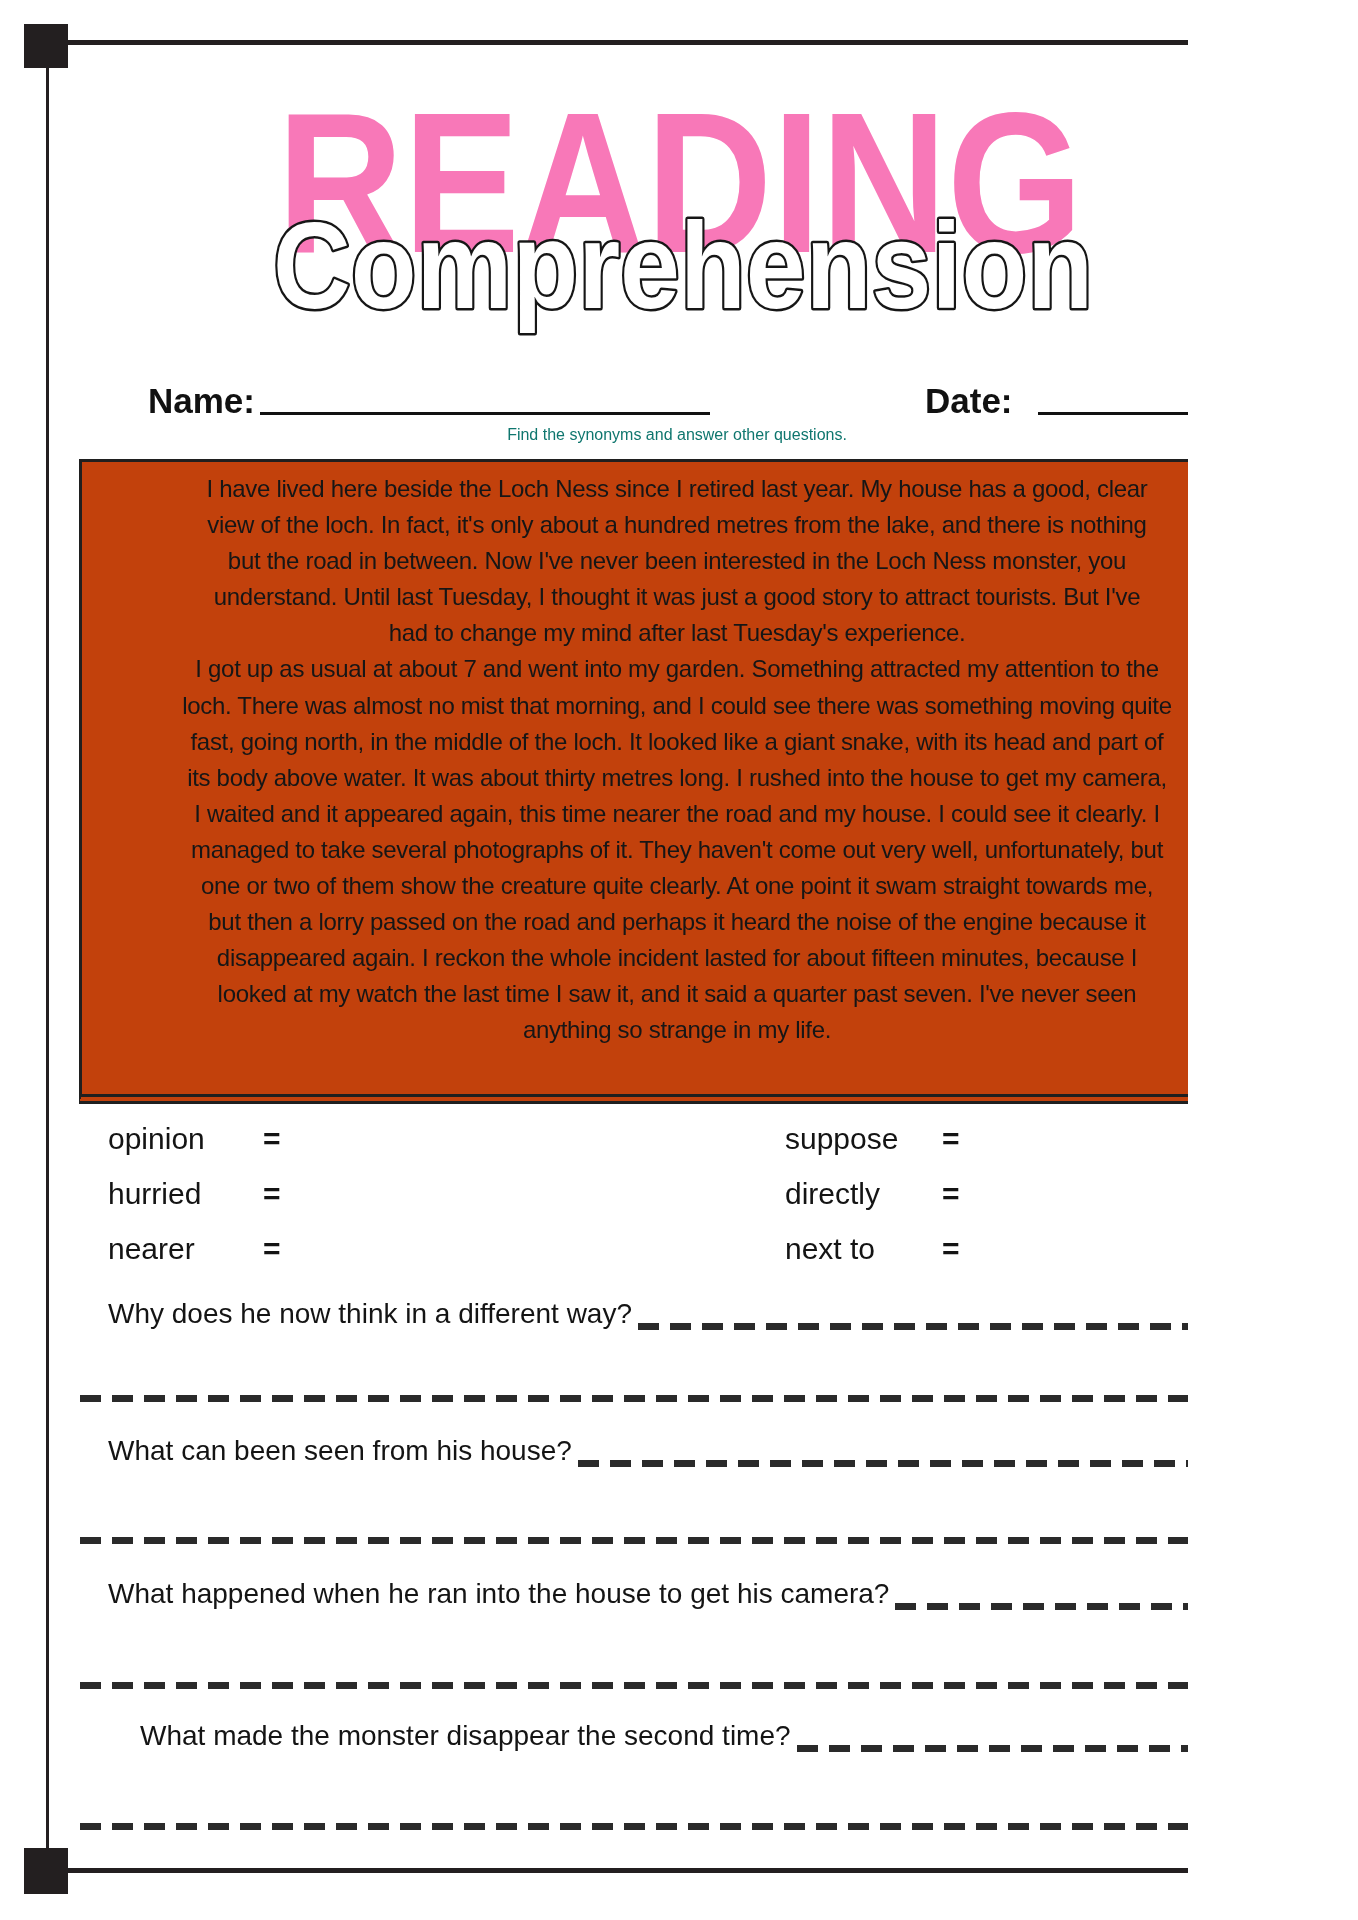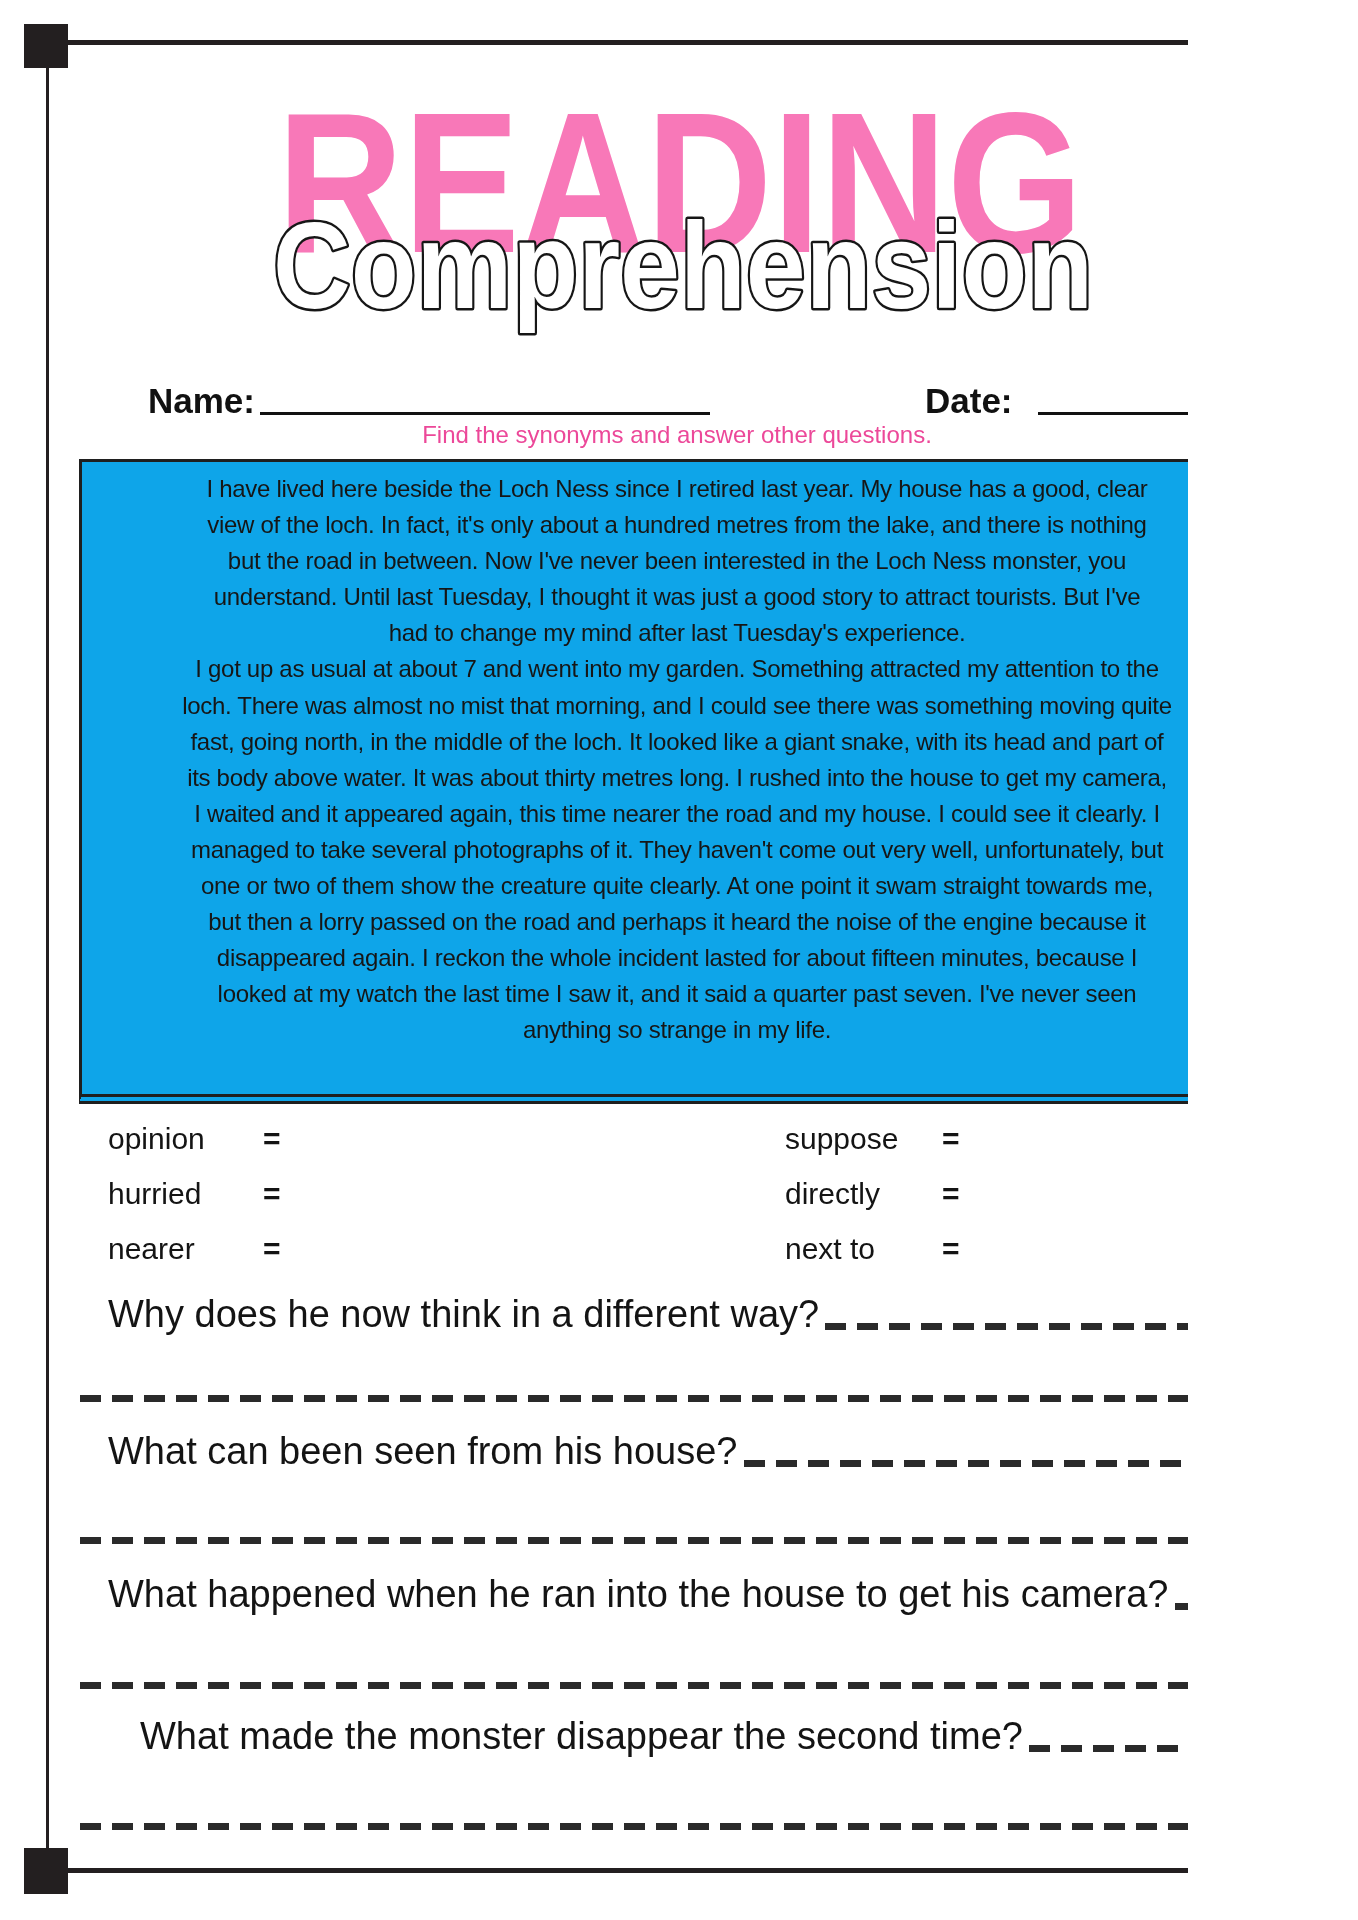--- a/index.html
+++ b/index.html
@@ -7,42 +7,42 @@
     position:relative;width:1188px;height:1920px;background:#ffffff;
     font-family:"Liberation Sans",sans-serif;color:#1d1d1d;overflow:hidden;
   }
   
   .corner{position:absolute;width:44px;height:44px;background:#231f20;}
   .frame-line{position:absolute;background:#231f20;}
   
   .form-label{position:absolute;font-size:35px;font-weight:700;line-height:36px;color:#111;}
   .write-line{position:absolute;height:3px;background:#111;}
   .instruction{position:absolute;left:79px;top:420px;width:1196px;text-align:center;
-    font-size:24px;line-height:30px;color:#ec4899;}
+    font-size:16px;line-height:30px;color:#0f766e;}
   
   .passage-box{
     position:absolute;left:79px;top:459px;width:1196px;height:645px;box-sizing:border-box;
     border:3px solid #1f1f1f;border-bottom:10px double #1f1f1f;
-    padding:9px 12px 0 12px;overflow:hidden;background:#0ea5e9;
+    padding:9px 12px 0 12px;overflow:hidden;background:#c2410c;
   }
   .passage-line{
     text-align:center;font-size:24px;line-height:36.1px;letter-spacing:-0.3px;
     white-space:nowrap;color:#161616;
   }
   
   .syn{position:absolute;font-size:30px;line-height:38px;color:#141414;}
   .syn-eq{font-weight:700;}
   .r1{top:1120px}.r2{top:1175px}.r3{top:1230px}
   .cw-l{left:108px}.ce-l{left:263px}.cw-r{left:785px}.ce-r{left:942px}
   
   .q-row{
     position:absolute;left:108px;width:1164px;height:42px;
     display:flex;align-items:flex-end;
   }
-  .q-text{font-size:38px;line-height:42px;white-space:nowrap;color:#141414;}
+  .q-text{font-size:28px;line-height:42px;white-space:nowrap;color:#141414;}
   .dash-fill{
     flex:1 1 auto;height:7px;margin:0 0 5px 6px;
     background:repeating-linear-gradient(90deg,#2a2a2a 0 21px,transparent 21px 32px);
   }
   .dash-line{
     position:absolute;left:80px;width:1200px;height:7px;
     background:repeating-linear-gradient(90deg,#2a2a2a 0 21px,transparent 21px 32px);
   }
   svg{position:absolute;overflow:visible;}
   svg text{font-family:"Liberation Sans",sans-serif;}

